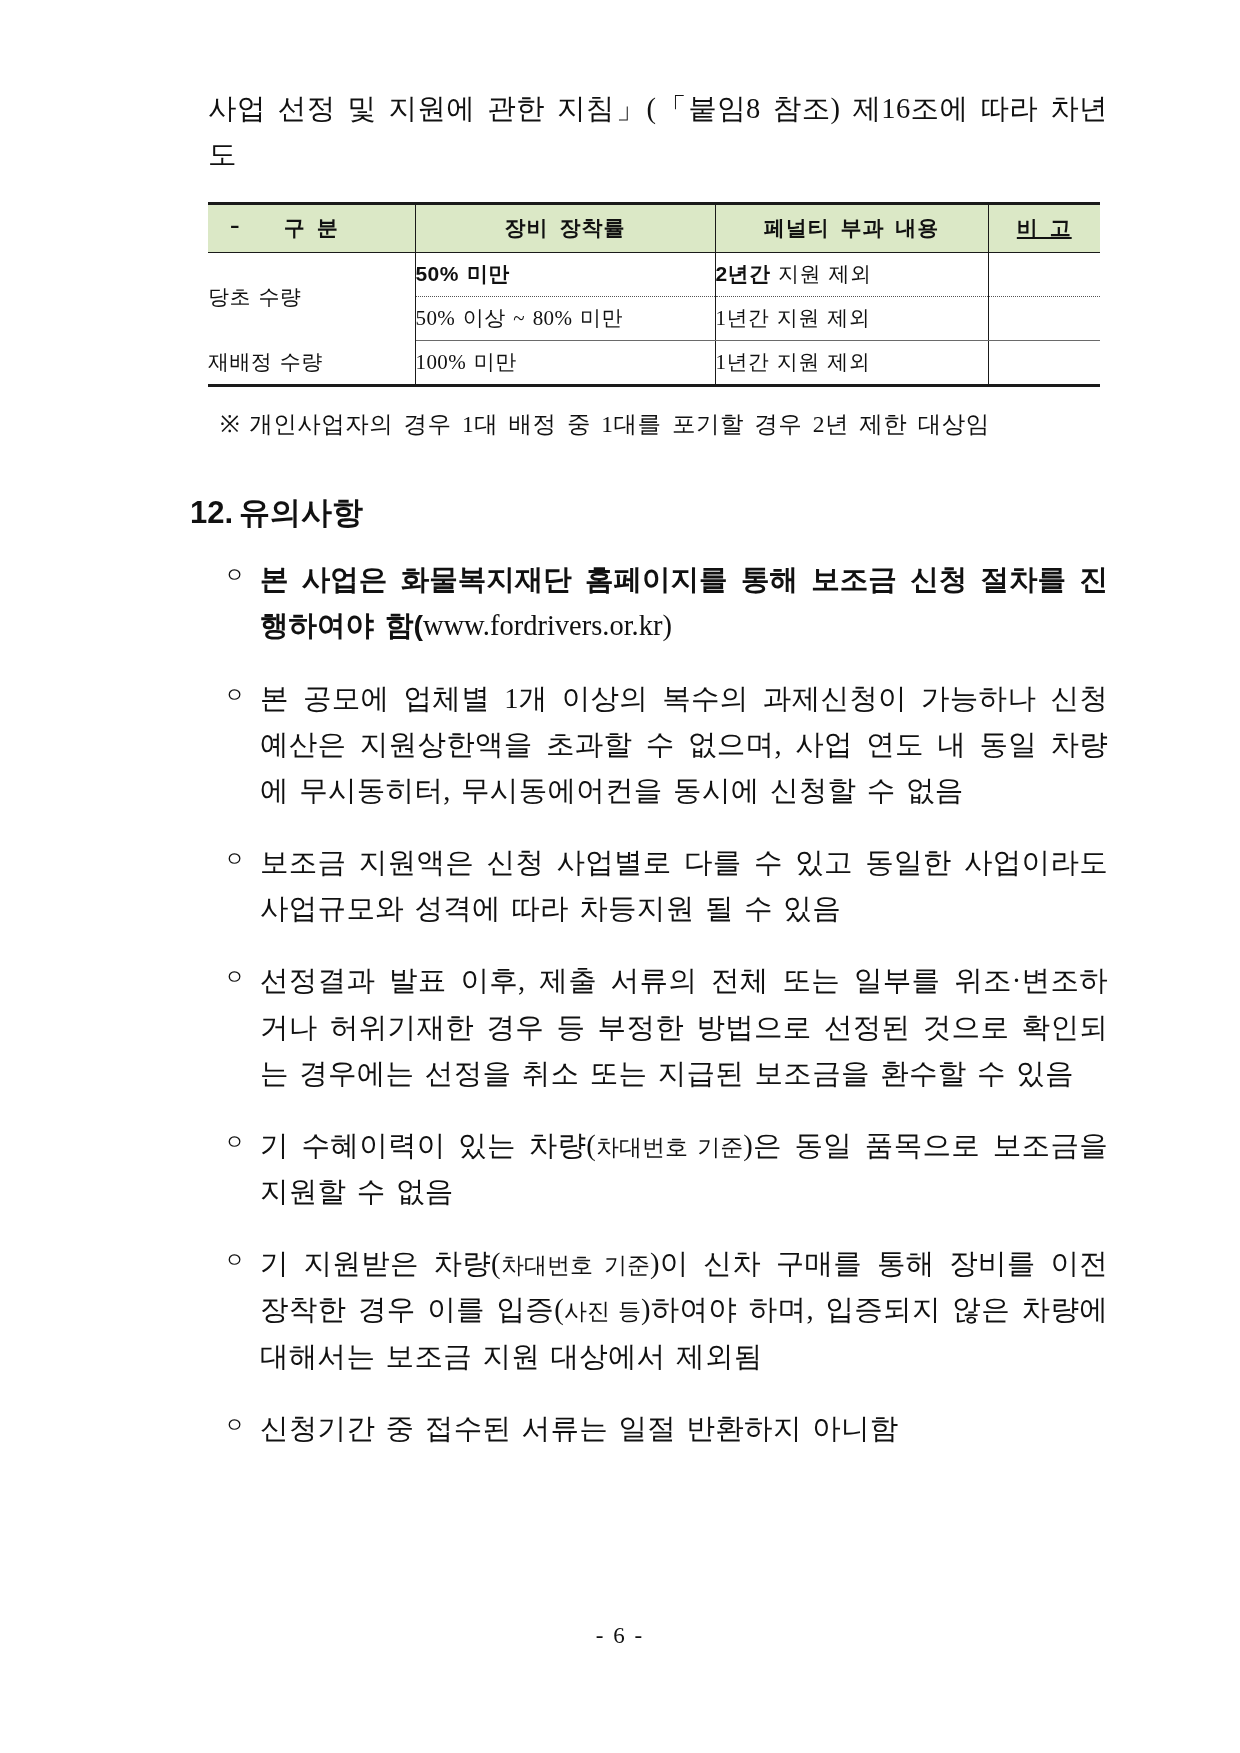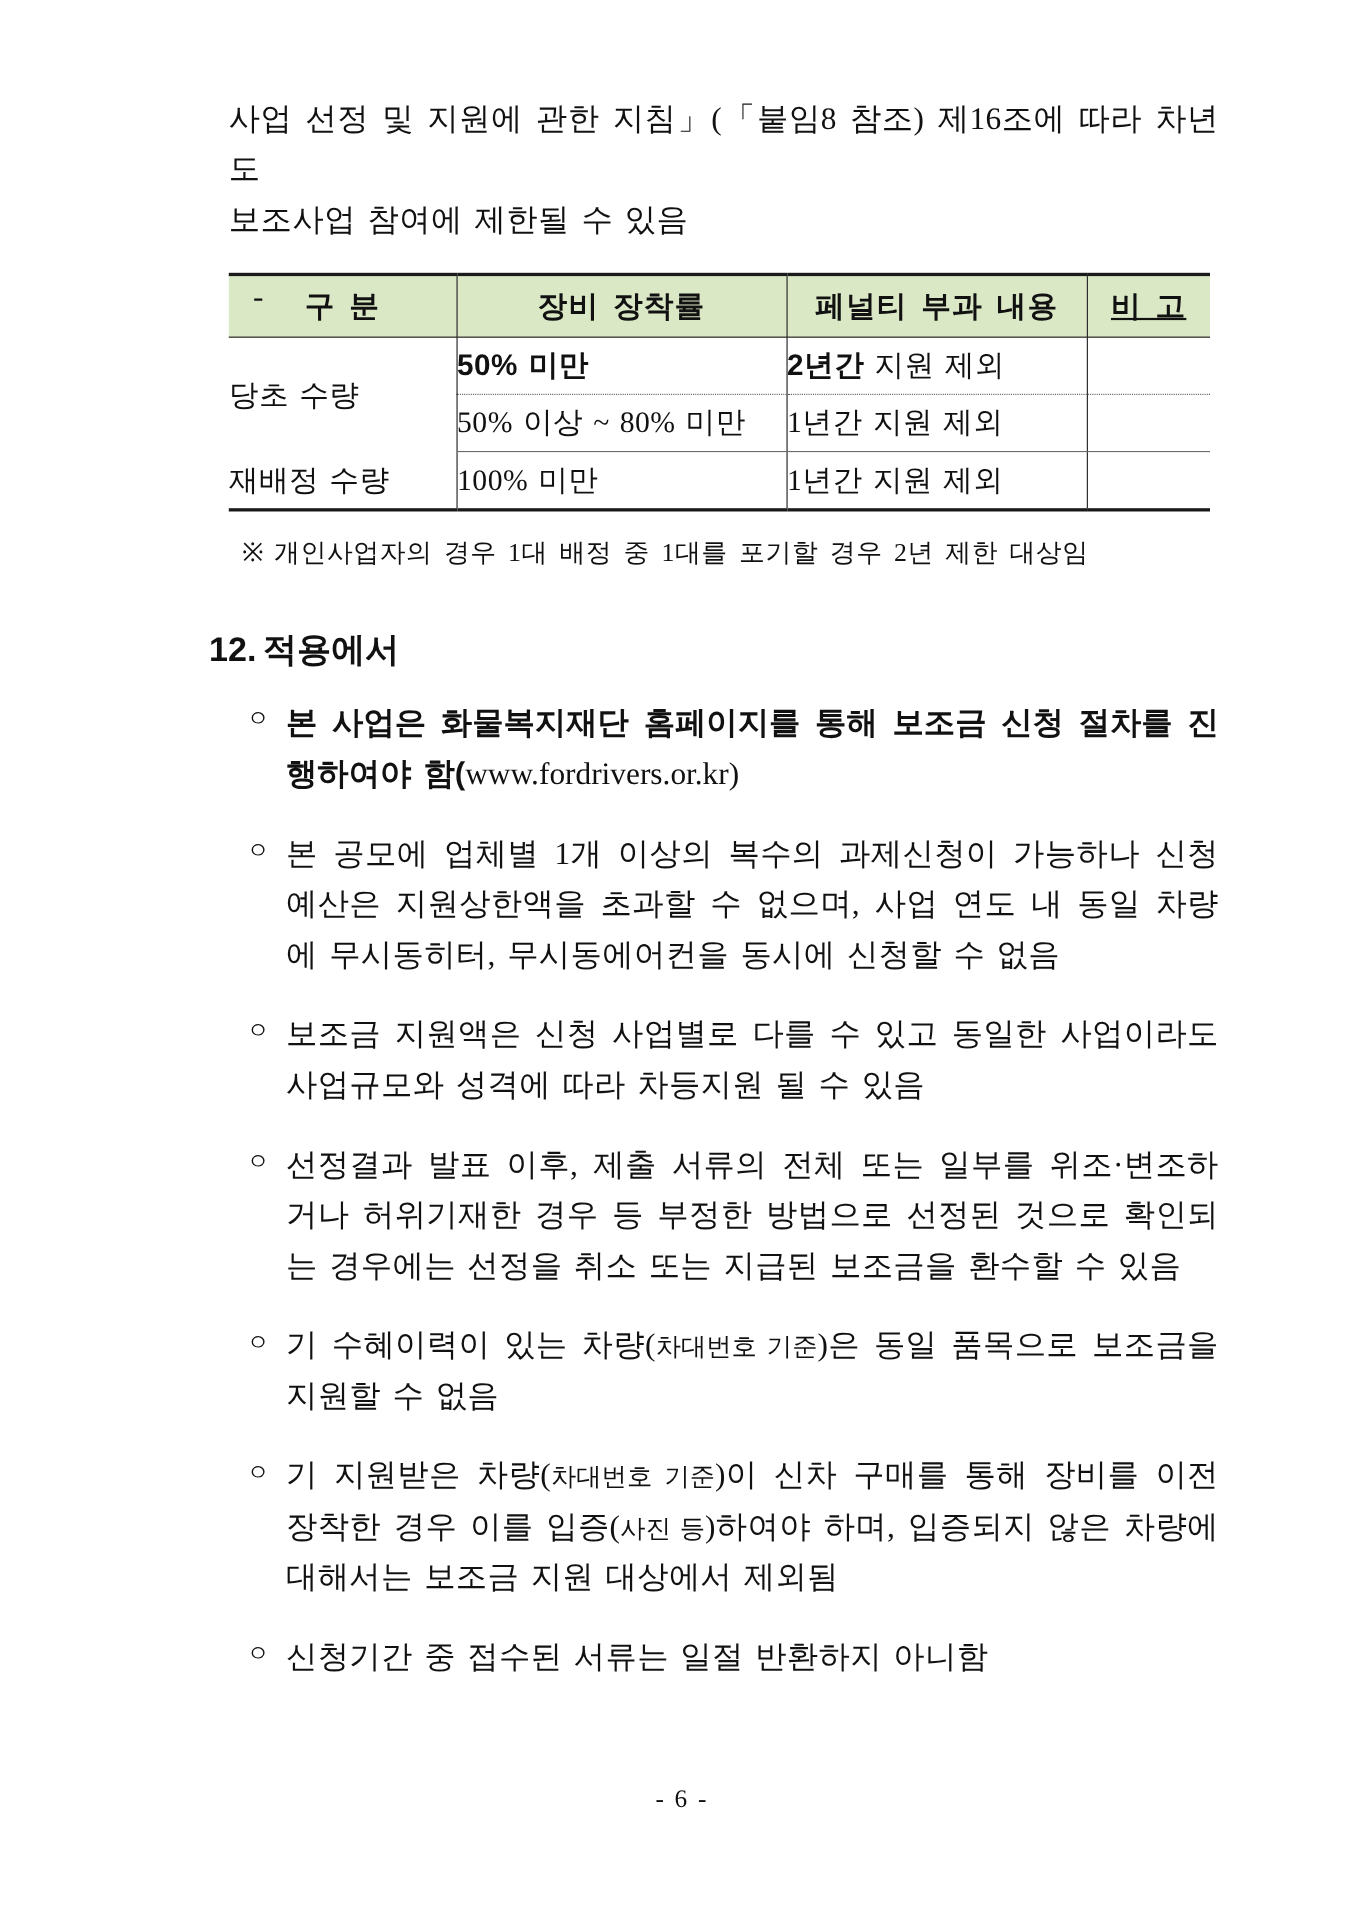--- a/index.html
+++ b/index.html
@@ -62,21 +62,21 @@
 
   
   .tbl-wrap {
     margin-top: 12px;
     width: 892px;
   }
   table.penalty {
     width: 100%;
     border-collapse: collapse;
     table-layout: fixed;
-    font-size: 27px;
+    font-size: 21px;
   }
   table.penalty col.c1 { width: 207px; }
   table.penalty col.c2 { width: 300px; }
   table.penalty col.c3 { width: 273px; }
   table.penalty col.c4 { width: 112px; }
 
   table.penalty thead th {
     background: #dbe8c6;
     border-top: 3px solid #1a1a1a;
     border-bottom: 1.5px solid #1a1a1a;
@@ -187,21 +187,20 @@
   }
 </style>
 </head>
 <body>
 
 <div class="page">
   <div class="content">
 
     <div class="para">
       <div>사업 선정 및 지원에 관한 지침」(「붙임8 참조) 제16조에 따라 차년도</div>
-      <div>보조사업 참여에 제한될 수 있음</div>
     </div>
 
     <div class="dash-item">
       <span class="marker">-</span>
     </div>
 
 
     <div class="tbl-wrap">
       <table class="penalty">
         <colgroup>
@@ -238,21 +237,21 @@
           </tr>
         </tbody>
       </table>
     </div>
 
     <div class="tbl-note">
       <span class="sym">※</span><span>개인사업자의 경우 1대 배정 중 1대를 포기할 경우 2년 제한 대상임</span>
     </div>
 
     <div class="sec-head">
-      <span class="num">12.</span><span>적용에서</span>
+      <span class="num">12.</span><span>유의사항</span>
     </div>
 
     <div class="bullets">
 
       <div class="bullet strong">
         <span class="marker">ㅇ</span>
         <span>본 사업은 화물복지재단 홈페이지를 통해 보조금 신청 절차를 진행하여야 함(</span><span class="url">www.fordrivers.or.kr</span><span class="url">)</span>
       </div>
 
       <div class="bullet">

